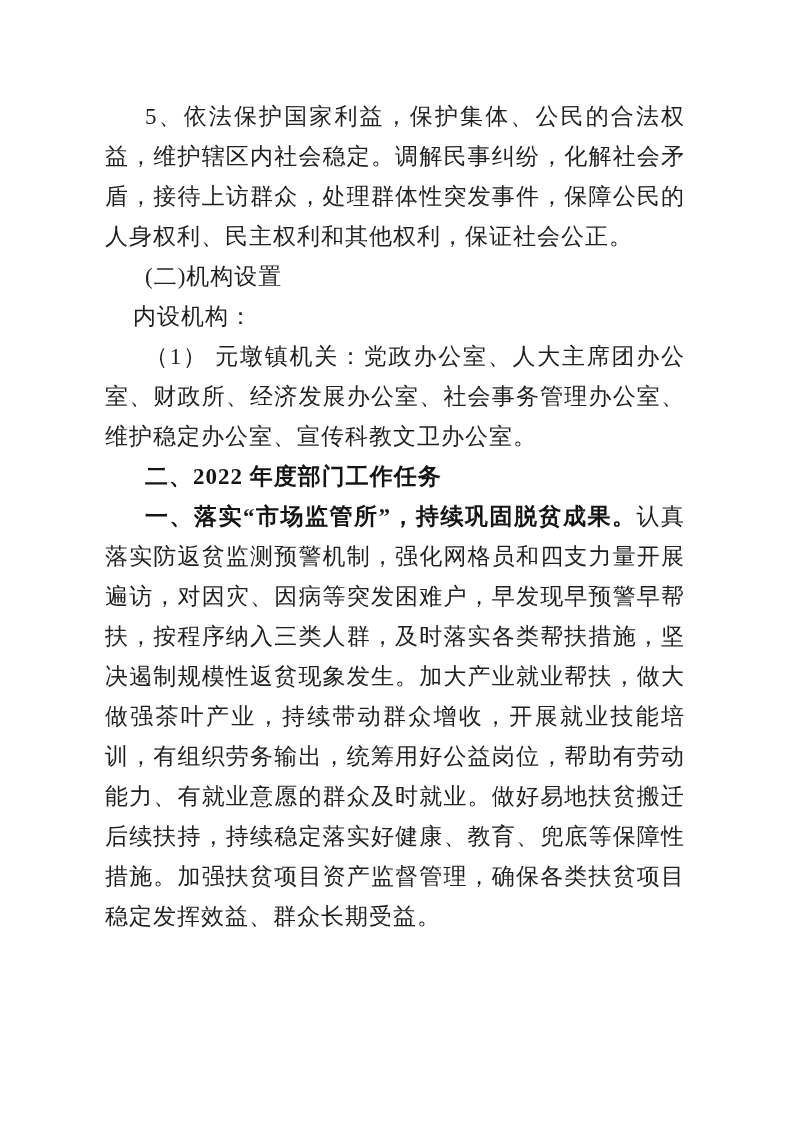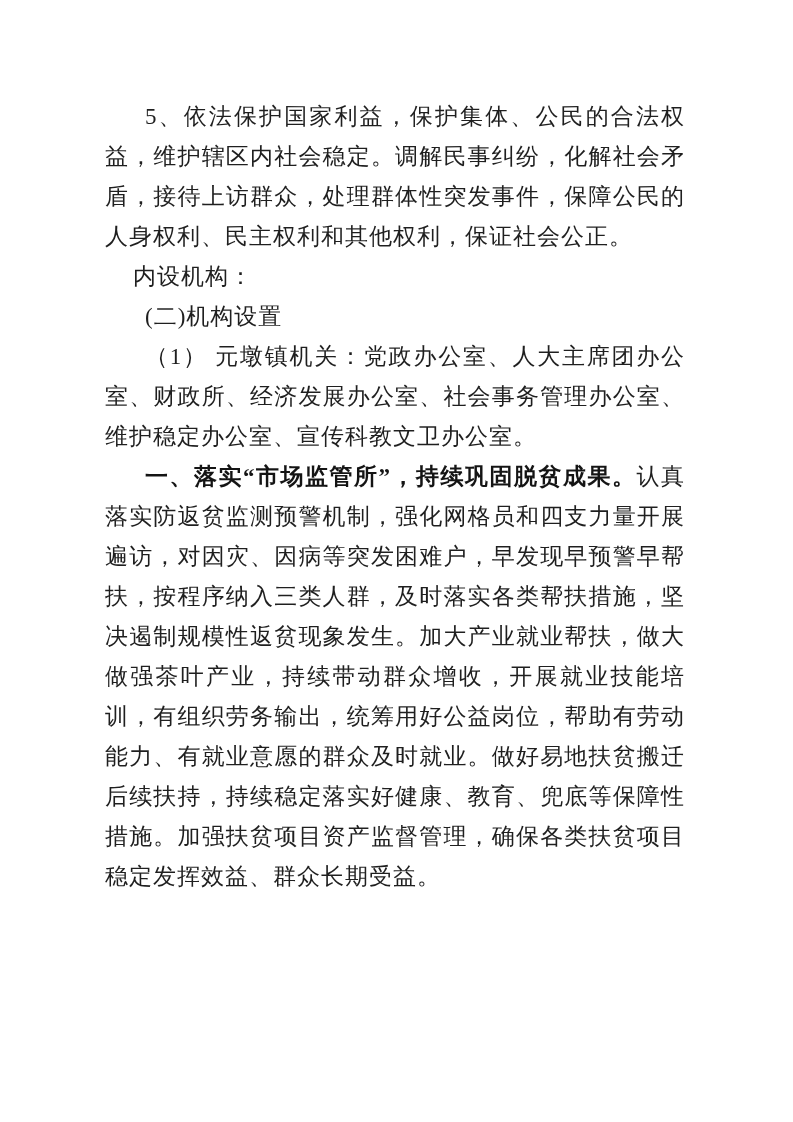--- a/index.html
+++ b/index.html
@@ -39,18 +39,19 @@
     font-weight: 700;
     color: #141414;
   }
 </style>
 </head>
 <body>
 
 <div class="page">
   <div class="doc-body">
       <p class="para"><span class="">5、依法保护国家利益，保护集体、公民的合法权益，维护辖区内社会稳定。调解民事纠纷，化解社会矛盾，接待上访群众，处理群体性突发事件，保障公民的人身权利、民主权利和其他权利，保证社会公正。</span></p>
+      <p class="para"><span class="">(二)机构设置</span></p>
       <p class="para indent-small"><span class="">内设机构：</span></p>
-      <p class="para"><span class="">(二)机构设置</span></p>
       <p class="para"><span class="">（1） 元墩镇机关：党政办公室、人大主席团办公室、财政所、经济发展办公室、社会事务管理办公室、维护稳定办公室、宣传科教文卫办公室。</span></p>
+      <p class="para"><span class="bold">二、2022 年度部门工作任务</span></p>
       <p class="para"><span class="bold">一、落实“市场监管所”，持续巩固脱贫成果。</span><span class="">认真落实防返贫监测预警机制，强化网格员和四支力量开展遍访，对因灾、因病等突发困难户，早发现早预警早帮扶，按程序纳入三类人群，及时落实各类帮扶措施，坚决遏制规模性返贫现象发生。加大产业就业帮扶，做大做强茶叶产业，持续带动群众增收，开展就业技能培训，有组织劳务输出，统筹用好公益岗位，帮助有劳动能力、有就业意愿的群众及时就业。做好易地扶贫搬迁后续扶持，持续稳定落实好健康、教育、兜底等保障性措施。加强扶贫项目资产监督管理，确保各类扶贫项目稳定发挥效益、群众长期受益。</span></p>
     </div>
 </div>
 
 </body></html>

